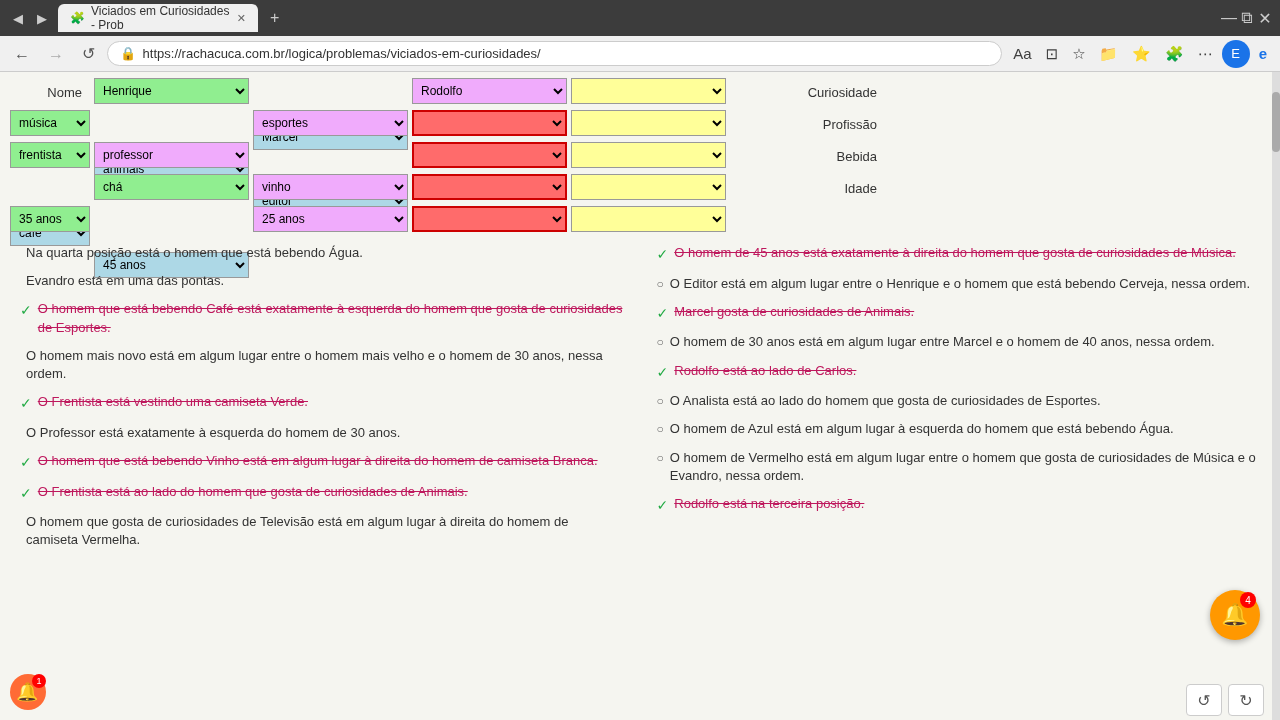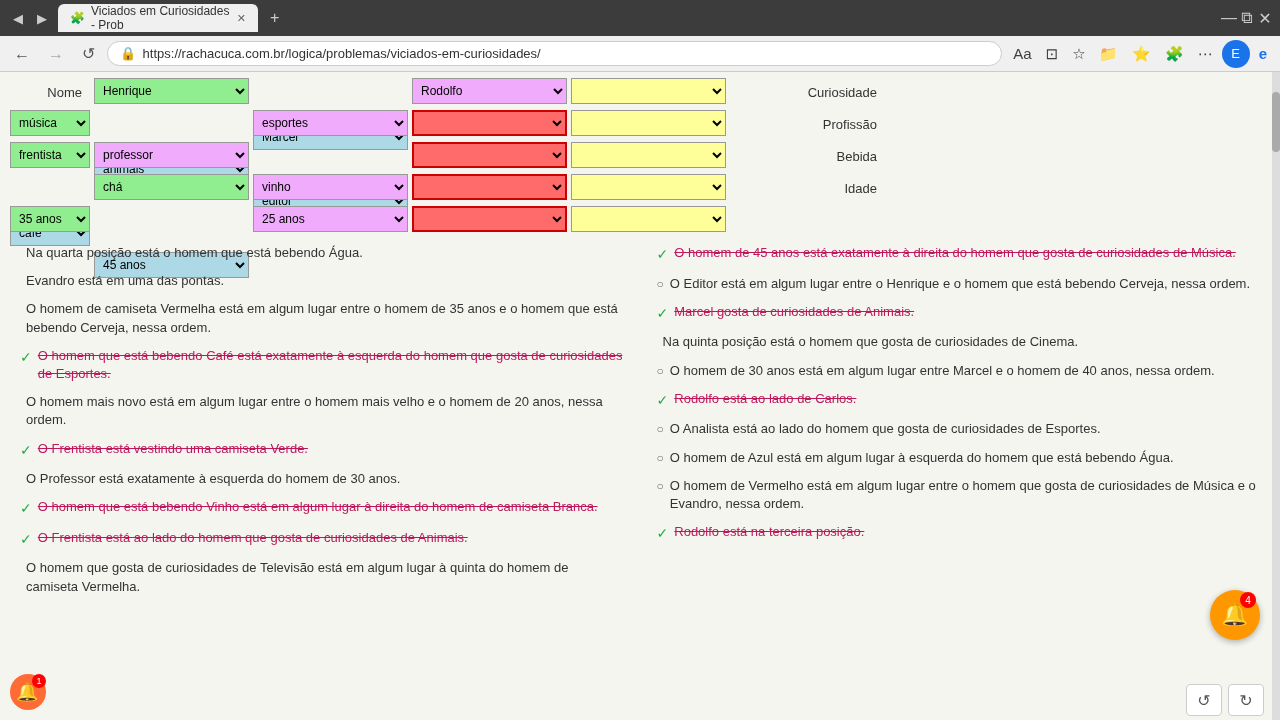--- a/index.html
+++ b/index.html
@@ -452,69 +452,61 @@
     <div class="clues-left">
       <div class="clue-item">
         <span class="clue-icon"></span>
         <span class="clue-text">Na quarta posição está o homem que está bebendo Água.</span>
       </div>
       <div class="clue-item">
         <span class="clue-icon"></span>
         <span class="clue-text">Evandro está em uma das pontas.</span>
       </div>
       <div class="clue-item">
+        <span class="clue-icon check">✓</span>
+        <span class="clue-text strikethrough">O homem que está bebendo Café está exatamente à esquerda do homem que gosta de curiosidades de Esportes.</span>
+      </div>
+      <div class="clue-item">
         <span class="clue-icon"></span>
-        <span class="clue-text">O homem de camiseta Vermelha está em algum lugar entre o homem de 35 anos e o homem que está bebendo Cerveja, nessa ordem.</span>
-      </div>
-      <div class="clue-item">
-        <span class="clue-icon check">✓</span>
-        <span class="clue-text strikethrough">O homem que está bebendo Café está exatamente à esquerda do homem que gosta de curiosidades de Esportes.</span>
-      </div>
-      <div class="clue-item">
-        <span class="clue-icon"></span>
-        <span class="clue-text">O homem mais novo está em algum lugar entre o homem mais velho e o homem de 20 anos, nessa ordem.</span>
+        <span class="clue-text">O homem mais novo está em algum lugar entre o homem mais velho e o homem de 30 anos, nessa ordem.</span>
       </div>
       <div class="clue-item">
         <span class="clue-icon check">✓</span>
         <span class="clue-text strikethrough">O Frentista está vestindo uma camiseta Verde.</span>
       </div>
       <div class="clue-item">
         <span class="clue-icon"></span>
         <span class="clue-text">O Professor está exatamente à esquerda do homem de 30 anos.</span>
       </div>
       <div class="clue-item">
         <span class="clue-icon check">✓</span>
         <span class="clue-text strikethrough">O homem que está bebendo Vinho está em algum lugar à direita do homem de camiseta Branca.</span>
       </div>
       <div class="clue-item">
         <span class="clue-icon check">✓</span>
         <span class="clue-text strikethrough">O Frentista está ao lado do homem que gosta de curiosidades de Animais.</span>
       </div>
       <div class="clue-item">
         <span class="clue-icon"></span>
-        <span class="clue-text">O homem que gosta de curiosidades de Televisão está em algum lugar à quinta do homem de camiseta Vermelha.</span>
+        <span class="clue-text">O homem que gosta de curiosidades de Televisão está em algum lugar à direita do homem de camiseta Vermelha.</span>
       </div>
     </div>
 
     <div class="clues-right">
       <div class="clue-item">
         <span class="clue-icon check">✓</span>
         <span class="clue-text strikethrough">O homem de 45 anos está exatamente à direita do homem que gosta de curiosidades de Música.</span>
       </div>
       <div class="clue-item">
         <span class="clue-icon circle">○</span>
         <span class="clue-text">O Editor está em algum lugar entre o Henrique e o homem que está bebendo Cerveja, nessa ordem.</span>
       </div>
       <div class="clue-item">
         <span class="clue-icon check">✓</span>
         <span class="clue-text strikethrough">Marcel gosta de curiosidades de Animais.</span>
-      </div>
-      <div class="clue-item">
-        <span class="clue-icon"></span>
-        <span class="clue-text">Na quinta posição está o homem que gosta de curiosidades de Cinema.</span>
       </div>
       <div class="clue-item">
         <span class="clue-icon circle">○</span>
         <span class="clue-text">O homem de 30 anos está em algum lugar entre Marcel e o homem de 40 anos, nessa ordem.</span>
       </div>
       <div class="clue-item">
         <span class="clue-icon check">✓</span>
         <span class="clue-text strikethrough">Rodolfo está ao lado de Carlos.</span>
       </div>
       <div class="clue-item">

